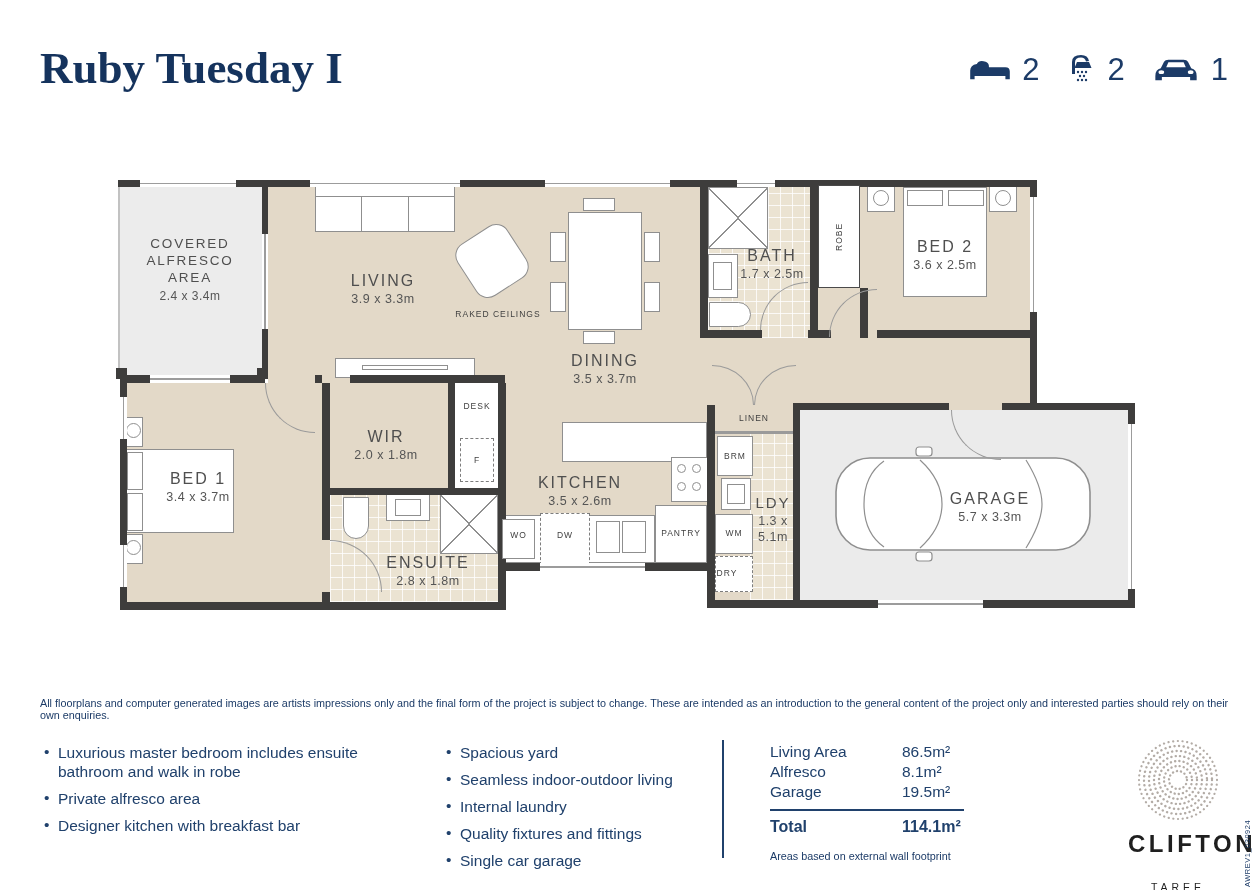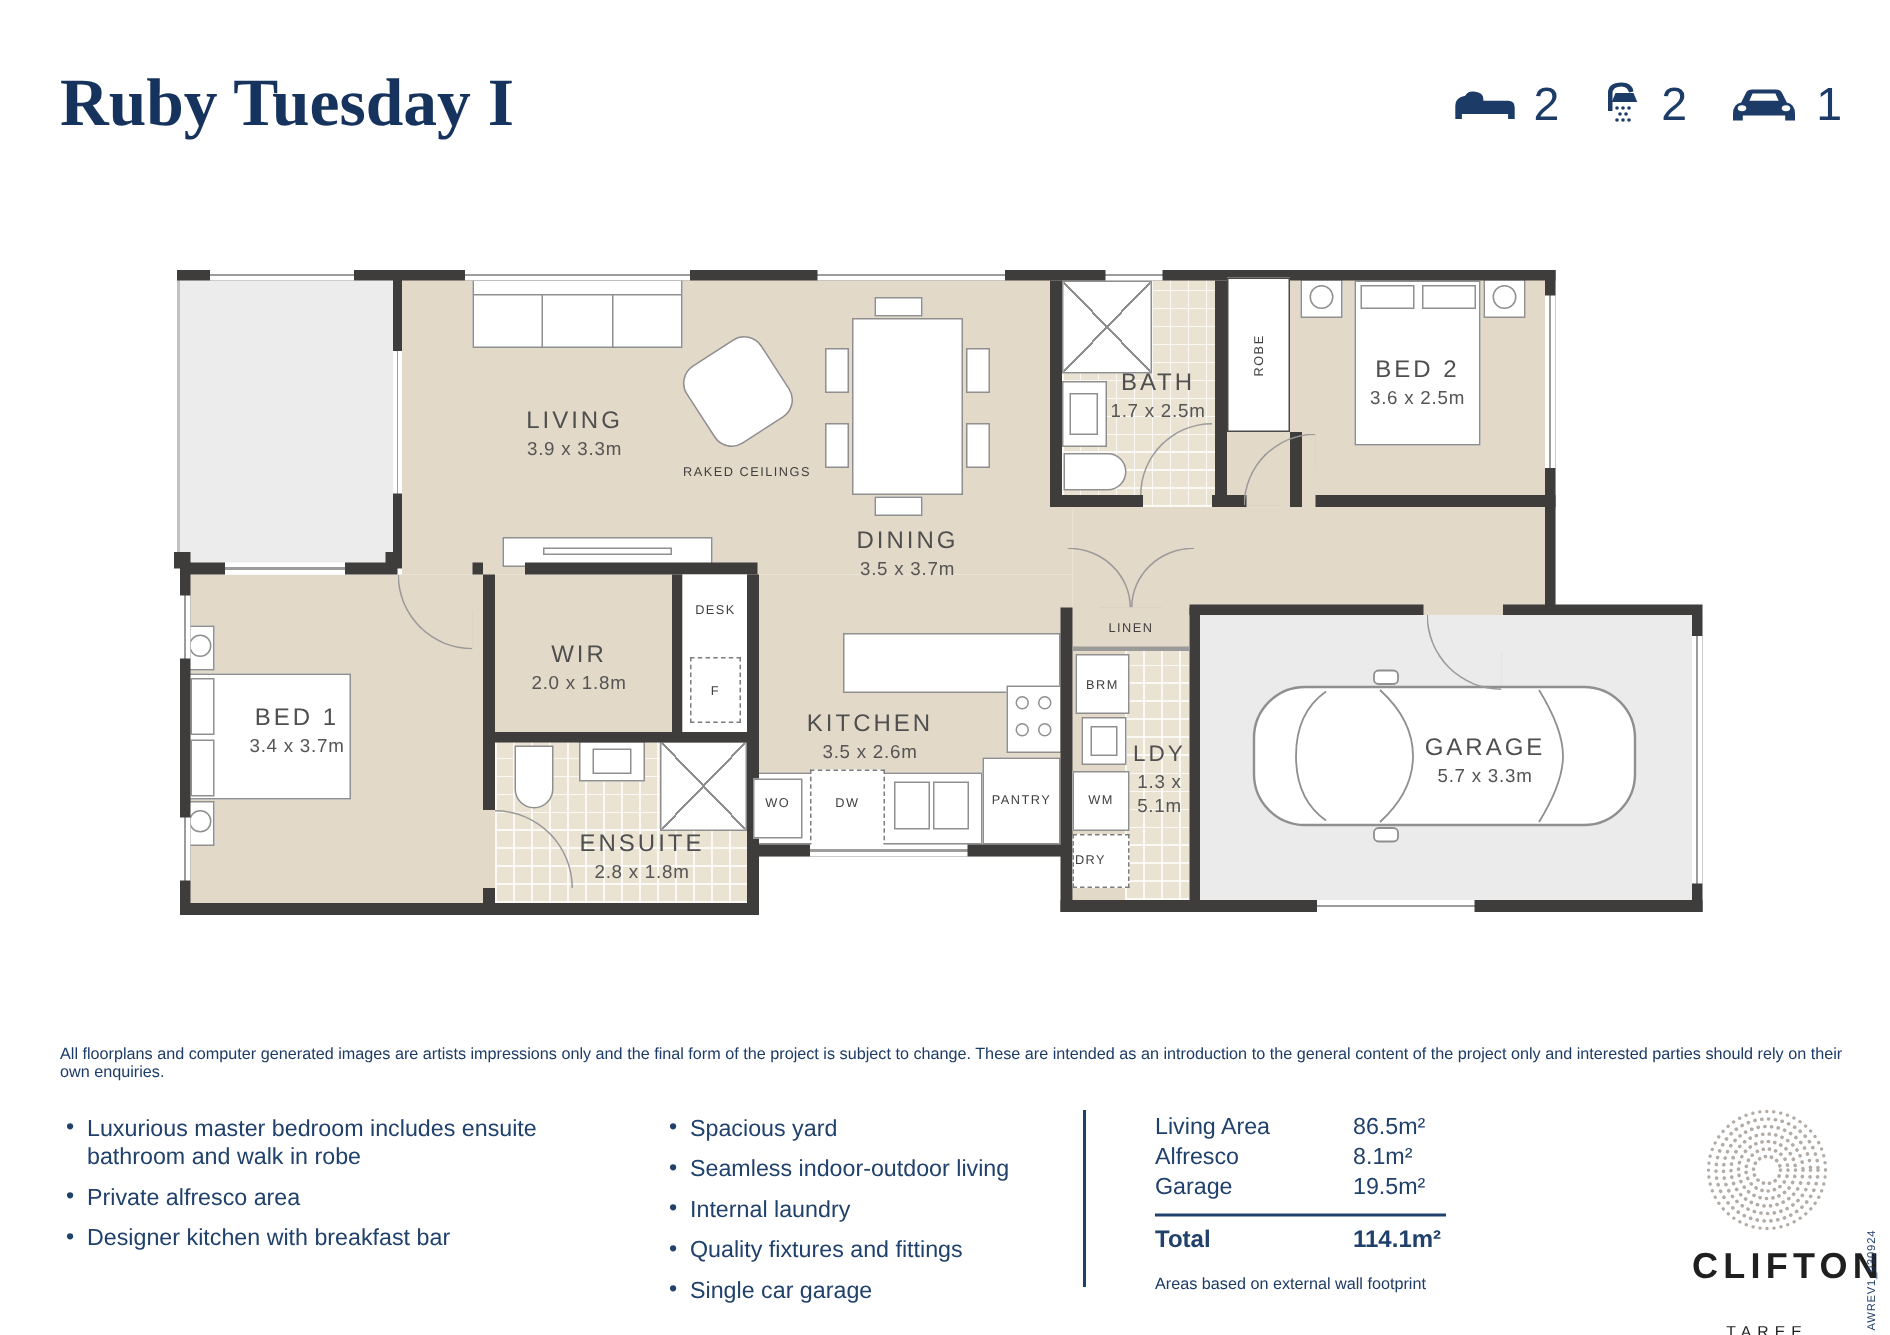--- a/index.html
+++ b/index.html
@@ -250,20 +250,24 @@
     <div class="winv" style="left:1018px;top:252px;width:7px;height:165px;"></div>
 
     <div class="door" style="left:155px;top:211px;width:50px;height:50px;border-left-width:1px;border-bottom-width:1px;border-bottom-left-radius:100% 100%;"></div>
     <div class="door" style="left:650px;top:110px;width:48px;height:48px;border-left-width:1px;border-top-width:1px;border-top-left-radius:100% 100%;"></div>
     <div class="door" style="left:719px;top:117px;width:48px;height:48px;border-left-width:1px;border-top-width:1px;border-top-left-radius:100% 100%;"></div>
     <div class="door" style="left:841px;top:238px;width:50px;height:50px;border-left-width:1px;border-bottom-width:1px;border-bottom-left-radius:100% 100%;"></div>
     <div class="door" style="left:220px;top:368px;width:52px;height:52px;border-right-width:1px;border-top-width:1px;border-top-right-radius:100% 100%;"></div>
     <div class="door" style="left:602px;top:193px;width:42px;height:40px;border-right-width:1px;border-top-width:1px;border-top-right-radius:100% 100%;"></div>
     <div class="door" style="left:644px;top:193px;width:42px;height:40px;border-left-width:1px;border-top-width:1px;border-top-left-radius:100% 100%;"></div>
 
+    <div class="rl small" style="left:80px;top:64px;width:130px;">
+      <span class="nm" style="white-space:normal;line-height:1.25;">COVERED ALFRESCO AREA</span>
+      <span class="dm">2.4 x 3.4m</span>
+    </div>
     <div class="rl" style="left:273px;top:100px;">
       <span class="nm">LIVING</span>
       <span class="dm">3.9 x 3.3m</span>
     </div>
     <div class="sm" style="left:340px;top:136px;width:96px;height:12px;font-size:8.5px;">RAKED CEILINGS</div>
     <div class="rl" style="left:495px;top:180px;">
       <span class="nm">DINING</span>
       <span class="dm">3.5 x 3.7m</span>
     </div>
     <div class="rl" style="left:662px;top:75px;">

